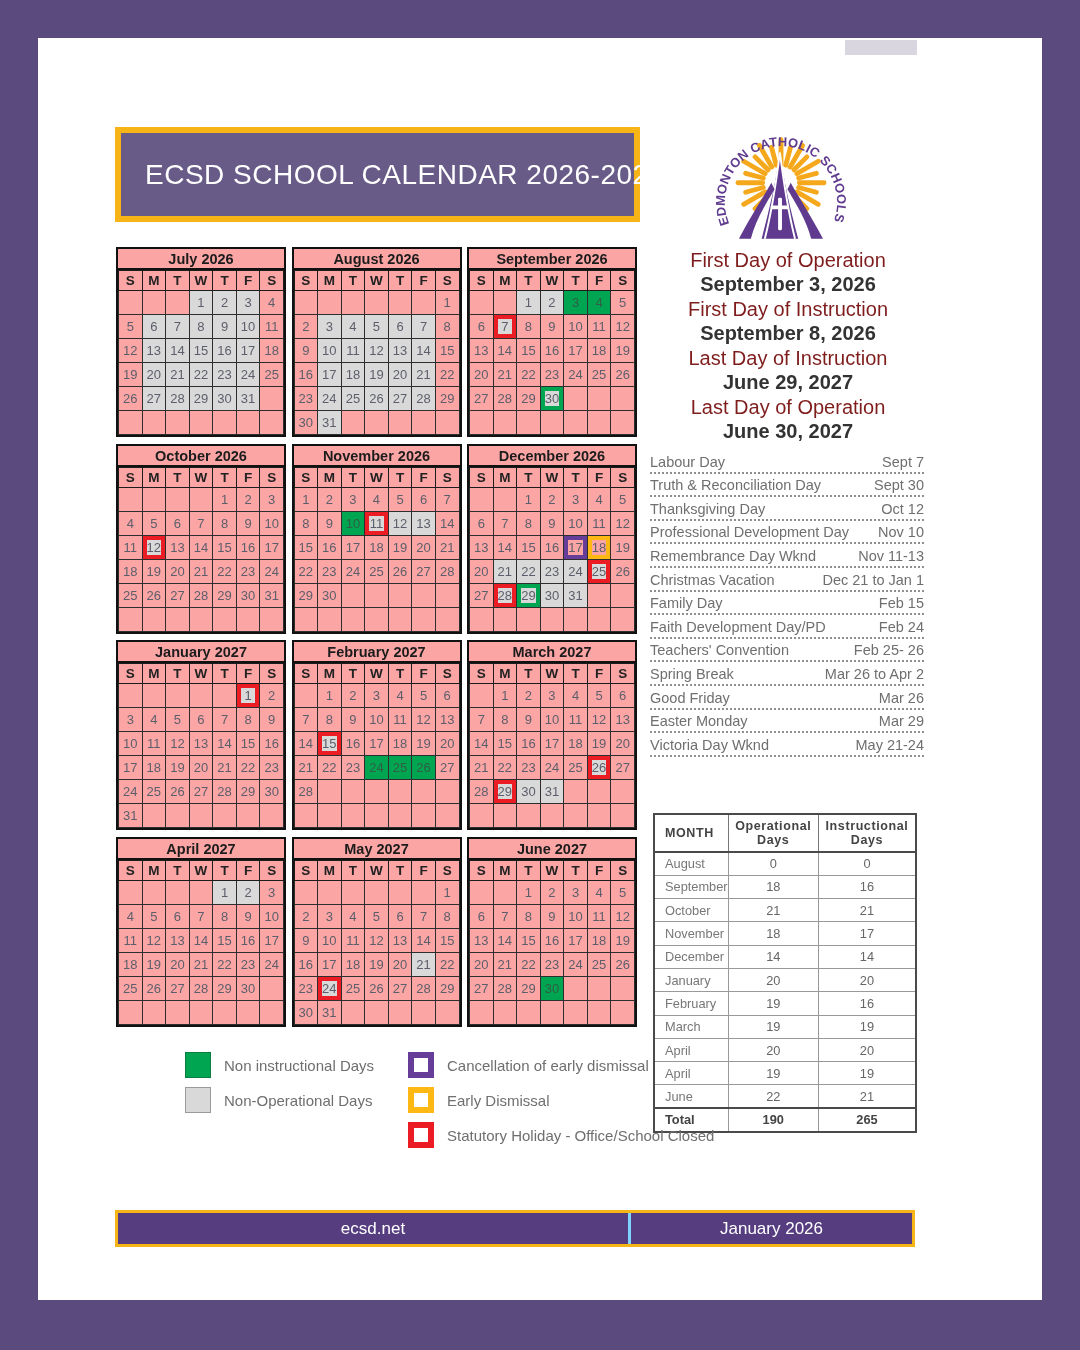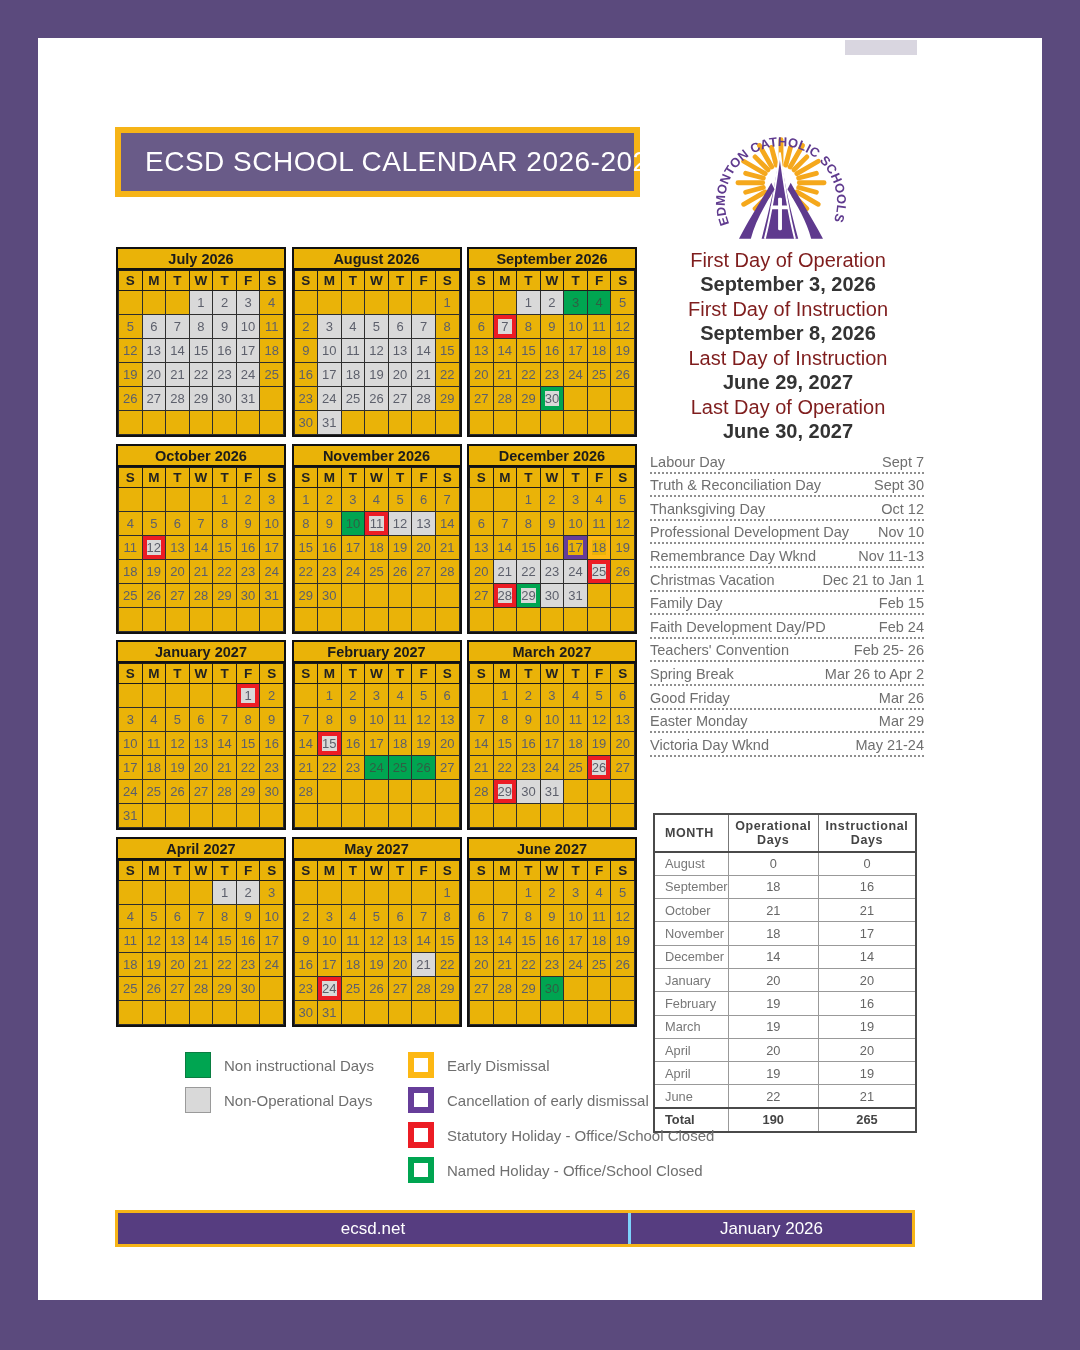--- a/index.html
+++ b/index.html
@@ -1,21 +1,21 @@
 <!DOCTYPE html>
 <html><head>
 <meta charset="utf-8">
 <style>
   * { margin:0; padding:0; box-sizing:border-box; }
   html,body { width:1080px; height:1350px; }
   body { background:#5b4a7d; font-family:"Liberation Sans", sans-serif; position:relative; }
   #page { position:absolute; left:38px; top:38px; width:1004px; height:1262px; background:#ffffff; }
 
   
-  .title-box { position:absolute; left:77px; top:89px; width:525px; height:70px;
+  .title-box { position:absolute; left:77px; top:89px; width:525px; height:95px;
     background:#695b88; border:6px solid #f6b417; display:flex; align-items:center; padding-left:24px; }
   .title-box h1 { color:#ffffff; font-size:28px; font-weight:500; letter-spacing:.5px; white-space:nowrap; }
 
   
   .logo { position:absolute; left:668px; top:78px; width:150px; height:140px; }
 
   
   .key-dates { position:absolute; left:600px; top:210px; width:300px; text-align:center; }
   .kd-label { font-size:20px; color:#7f1d1d; line-height:24px; }
   .kd-value { font-size:20px; color:#333333; font-weight:700; line-height:24px; margin-bottom:1px; }
@@ -34,21 +34,21 @@
     color:#444; letter-spacing:.6px; padding:4px 2px; font-weight:700; }
   .summary th:first-child { text-align:left; padding-left:10px; }
   .summary td { border:1px solid #999; border-top:1px solid #bbb; font-size:12.8px; color:#666;
     height:23.3px; text-align:center; }
   .summary td:first-child { text-align:left; padding-left:10px; color:#777;margin-top:19px; }
   .summary tr.total td { border-top:2px solid #4a4a4a; font-weight:700; color:#444; }
 
   
   .cal-grid { position:absolute; left:78px; top:209px; width:521px;
     display:grid; grid-template-columns:170px 170px 170px; grid-auto-rows:190px; gap:6.5px 5.5px; }
-  .cal { border:2px solid #111; background:#eab308; display:flex; flex-direction:column; }
+  .cal { border:2px solid #111; background:#fca5a5; display:flex; flex-direction:column; }
   .cal-title { text-align:center; font-size:14.5px; font-weight:700; color:#1c1c1c;
     padding:2px 0 1px; border-bottom:2px solid #111; }
   .cal table { width:100%; flex:1; border-collapse:collapse; table-layout:fixed; }
   .cal th { border:1px solid #1c1c1c; font-size:13.5px; font-weight:700; color:#222; height:20px; }
   .cal td { border:1px solid #2e2e2e; text-align:center; font-size:13px; color:#5c5f6b; height:23px; }
   .cal td.g   { background:#d9d9d9; }
   .cal td.gr  { background:#00a551; color:#2f5f44; }
   .cal td.rg  { background:#d9d9d9; box-shadow:inset 0 0 0 4px #ec1c24; }
   .cal td.gbg { background:#d9d9d9; box-shadow:inset 0 0 0 4px #00a551; }
   .cal td.pb  { box-shadow:inset 0 0 0 4px #663d99; }
@@ -1133,34 +1133,30 @@
         <span class="swatch sw-fill-green"></span>
         <span class="leg-label">Non instructional Days</span>
       </div>
       <div class="leg-item">
         <span class="swatch sw-fill-gray"></span>
         <span class="leg-label">Non-Operational Days</span>
       </div>
     </div>
   <div class="legend-col-right">
       <div class="leg-item">
+        <span class="swatch sw-border-purple"></span>
+        <span class="leg-label">Cancellation of early dismissal</span>
+      </div>
+      <div class="leg-item">
         <span class="swatch sw-border-yellow"></span>
         <span class="leg-label">Early Dismissal</span>
-      </div>
-      <div class="leg-item">
-        <span class="swatch sw-border-purple"></span>
-        <span class="leg-label">Cancellation of early dismissal</span>
       </div>
       <div class="leg-item">
         <span class="swatch sw-border-red"></span>
         <span class="leg-label">Statutory Holiday - Office/School Closed</span>
-      </div>
-      <div class="leg-item">
-        <span class="swatch sw-border-green"></span>
-        <span class="leg-label">Named Holiday - Office/School Closed</span>
       </div>
     </div>
 
   <div class="footer-bar">
     <div class="footer-left">
       <span>ecsd.net</span>
     </div>
     <div class="footer-right">
       <span>January 2026</span>
     </div>

